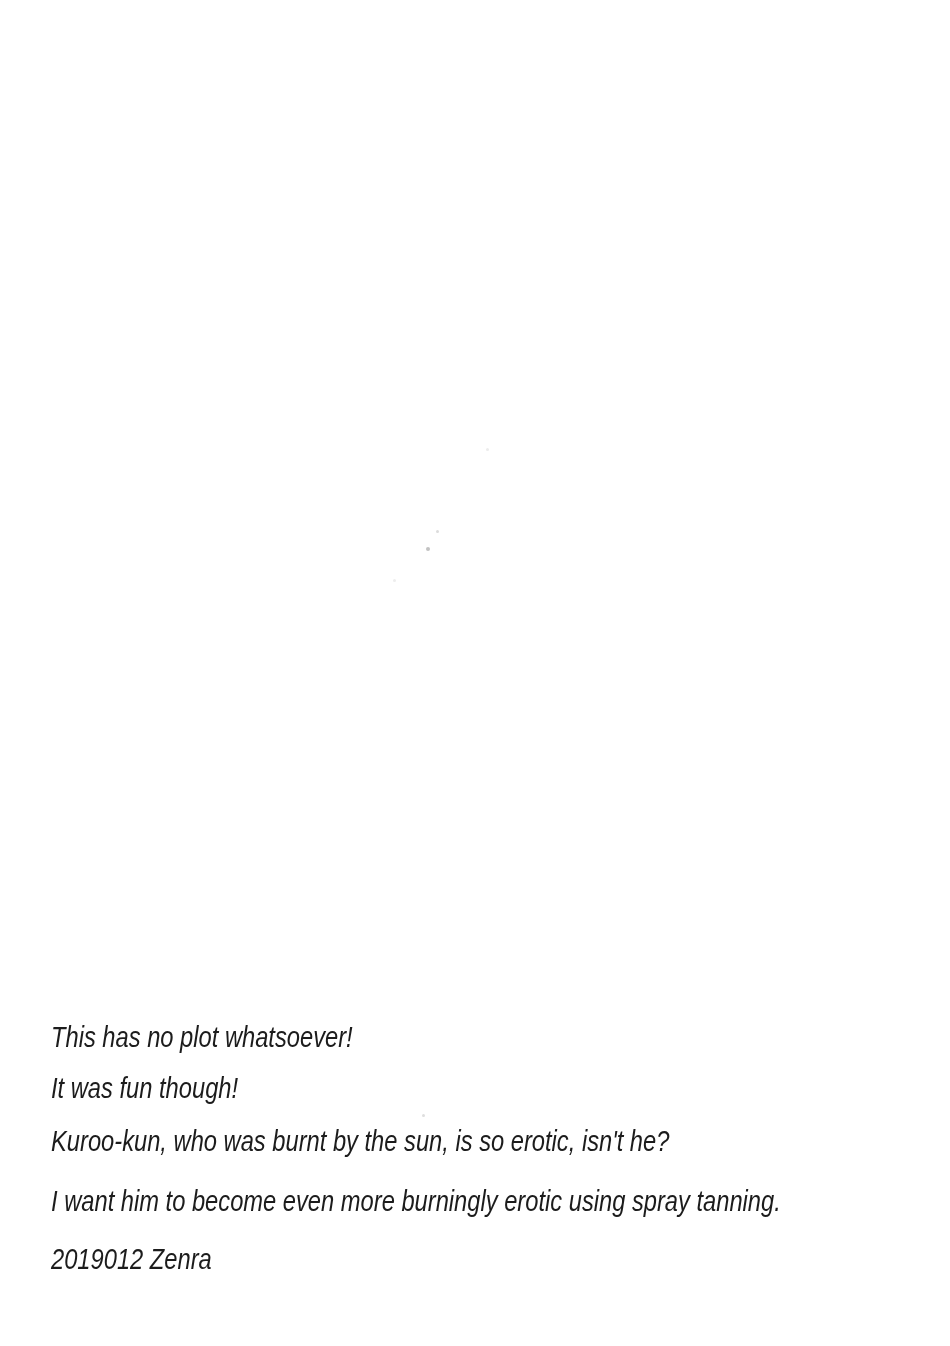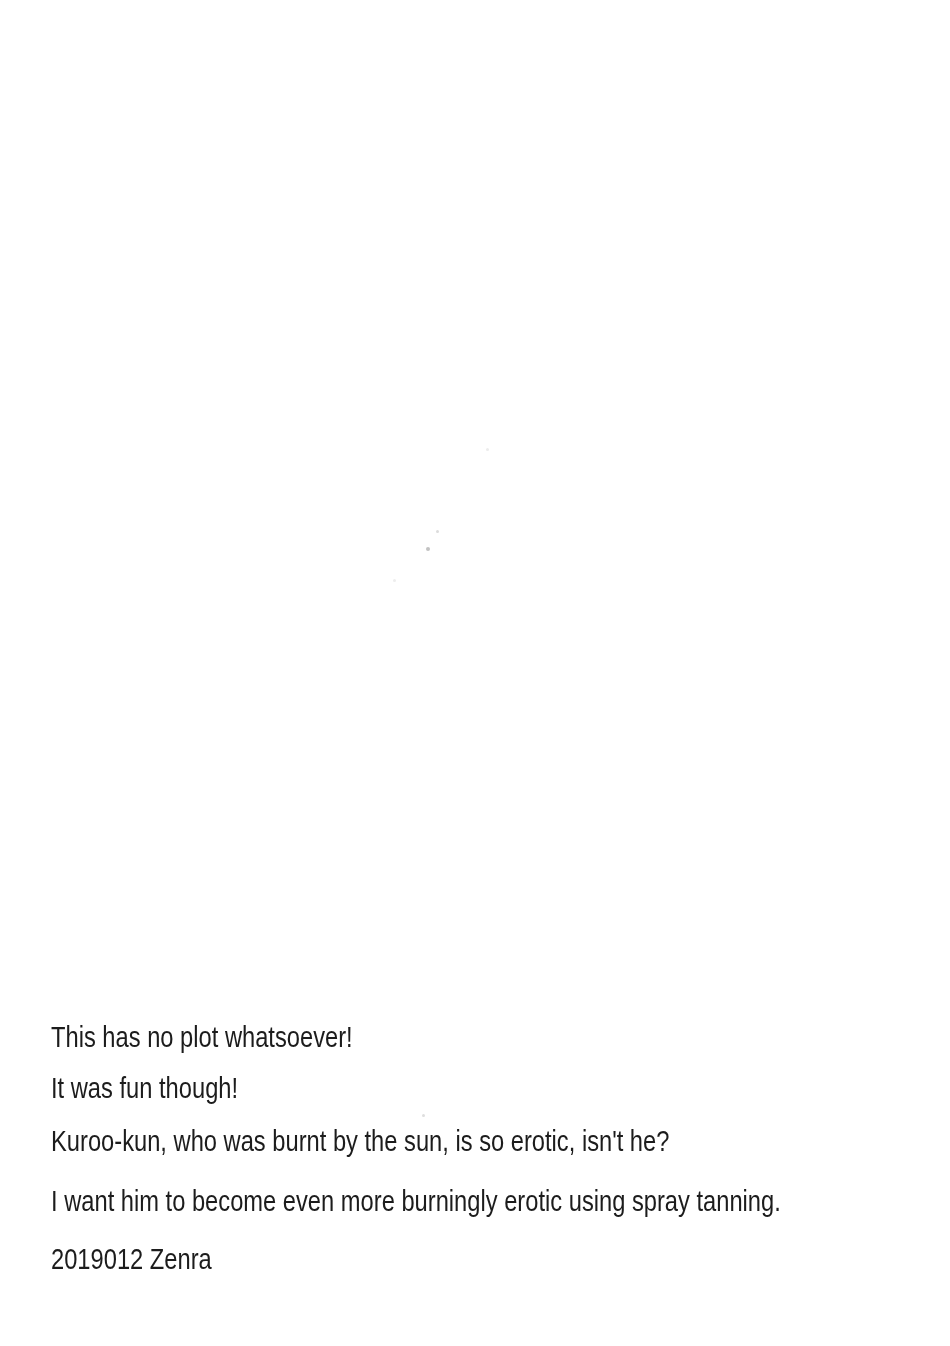--- a/index.html
+++ b/index.html
@@ -10,20 +10,21 @@
       width: 950px;
       height: 1346px;
       background: var(--background, #ffffff);
       position: relative;
       overflow: hidden;
     }
     .page {
       position: absolute;
       inset: 0;
       background: var(--background, #ffffff);
+      font-style: italic;
     }
     .afterword-line {
       position: absolute;
       left: 51px;
       margin: 0;
       font-family: "Liberation Sans", sans-serif;
       font-size: 30px;
       line-height: 36px;
       color: var(--text, #1c1c1c);
       white-space: nowrap;

